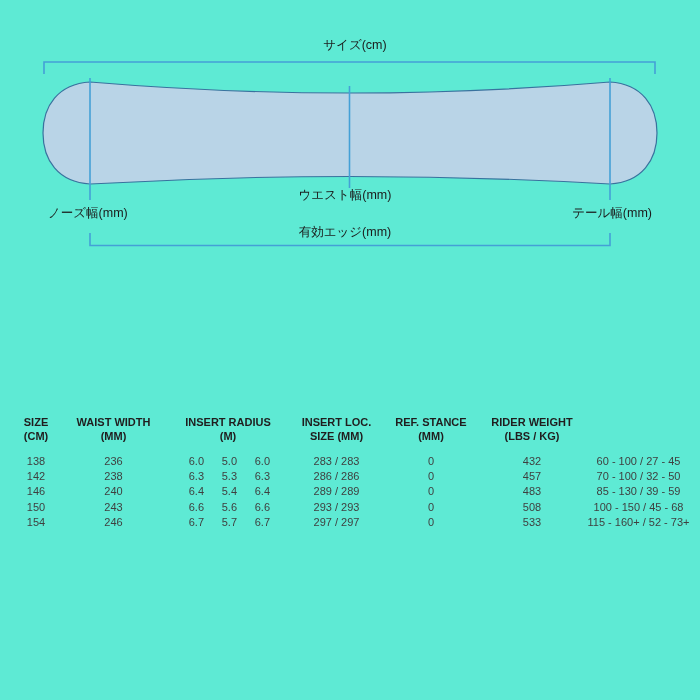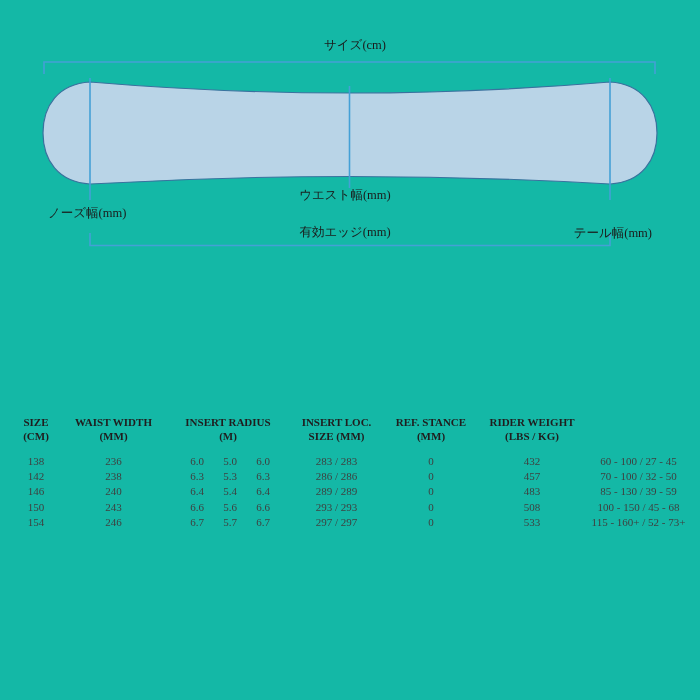--- a/index.html
+++ b/index.html
@@ -1,26 +1,26 @@
 <!DOCTYPE html>
 <html><head>
 <meta charset="utf-8">
 <style>
   html,body{margin:0;padding:0;background:#ffffff;}
   #stage{
-    position:relative;width:700px;height:700px;background:#14b8a6;overflow:hidden;
-    font-family:Liberation Serif, serif;
+    position:relative;width:700px;height:700px;background:#5eead4;overflow:hidden;
+    font-family:Liberation Sans, sans-serif;
   }
   
   #board-svg{position:absolute;left:0;top:0;}
   .dlabel{
     position:absolute;font-size:12.5px;color:#1b1b1b;white-space:nowrap;
   }
   .dlabel.center{text-align:center;}
-  .dlabel.right{text-align:right;margin-top:20px;}
+  .dlabel.right{text-align:right;}
   
   .grid{
     position:absolute;left:3px;width:697px;display:grid;
     grid-template-columns:66px 89px 140px 77px 112px 90px 123px;
   }
   #spec-header{top:415px;}
   .hcell{text-align:center;font-weight:bold;font-size:11px;color:#201d1e;line-height:14px;white-space:nowrap;}
   #spec-body{top:454px;}
   .vcell{
     text-align:center;font-size:11px;color:#3f3f3f;height:15.2px;line-height:15.2px;white-space:nowrap;

